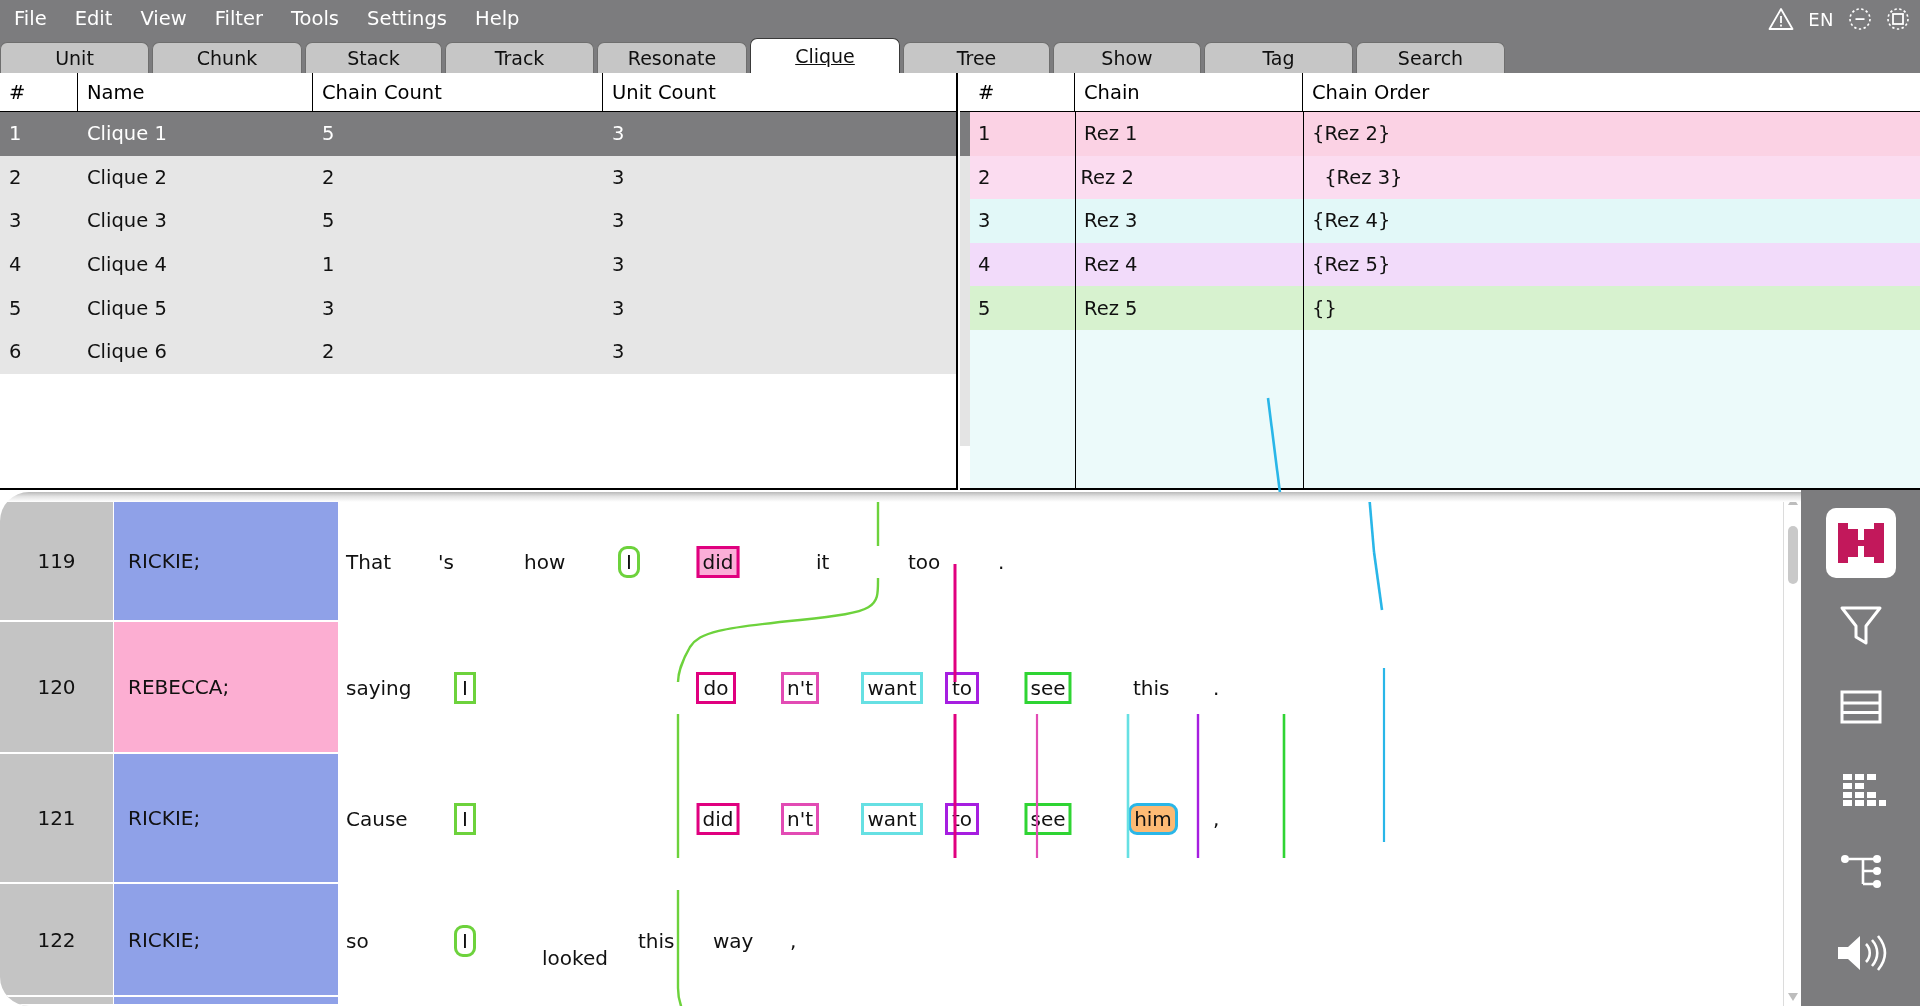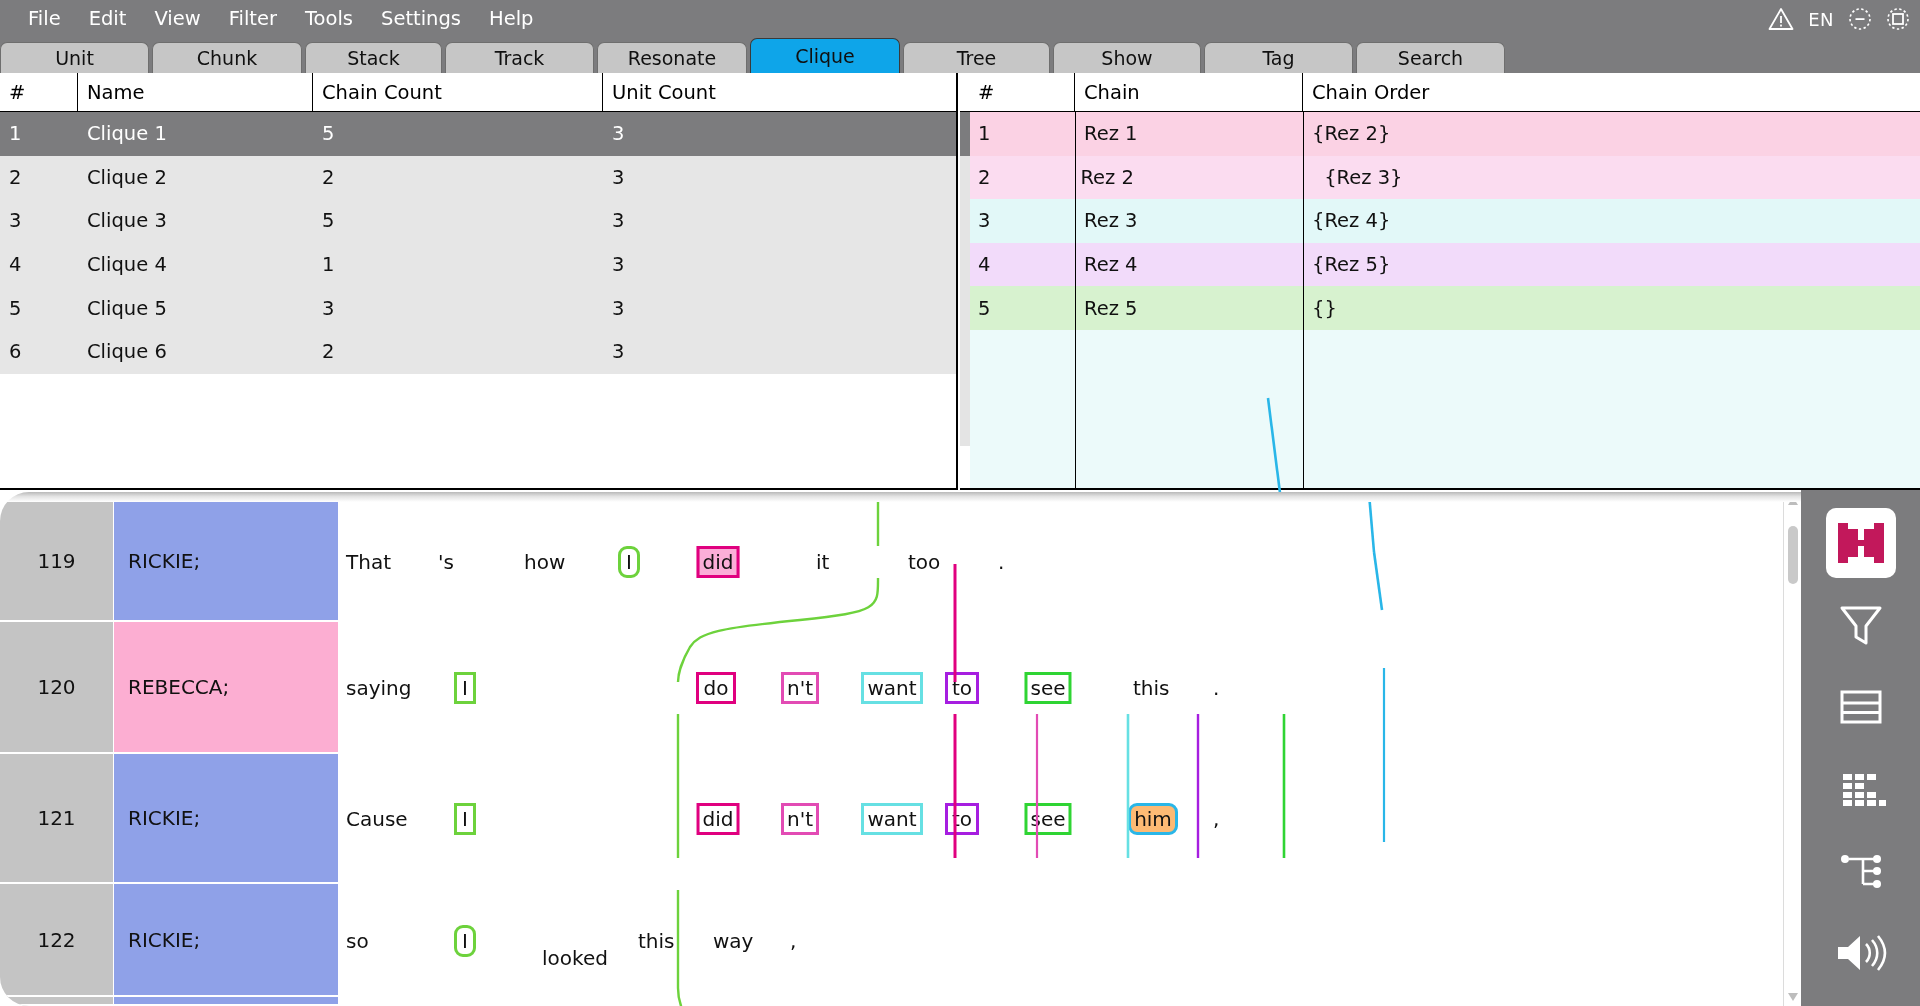--- a/index.html
+++ b/index.html
@@ -9,21 +9,21 @@
     background:#ffffff;
     -webkit-font-smoothing:antialiased;
   }
   #app{position:relative;width:1920px;height:1006px;}
 
   
   .menubar{
     position:absolute;left:0;top:0;width:1920px;height:38px;
     background:#7c7c7e;display:flex;align-items:center;
   }
-  .menu-items{display:flex;align-items:center;padding-left:14px;gap:0px;}
+  .menu-items{display:flex;align-items:center;padding-left:0;gap:0px;}
   .menu-item{
     color:#ffffff;font-size:19.5px;padding:2px 14px;cursor:default;line-height:1;
   }
   .menu-right{
     position:absolute;right:10px;top:0;height:38px;display:flex;align-items:center;gap:14px;
   }
   .mr-icon{color:#ffffff;display:flex;align-items:center;justify-content:center;}
   .lang{color:#ffffff;font-size:18px;letter-spacing:.5px;}
 
   
@@ -31,21 +31,21 @@
     position:absolute;left:0;top:38px;width:1920px;height:35px;
     background:#7c7c7e;display:flex;align-items:flex-end;
   }
   .tab{
     height:31px;margin-right:3px;background:#c6c6c6;
     border:1px solid #6e6e6e;border-bottom:none;
     border-top-left-radius:7px;border-top-right-radius:7px;
     display:flex;align-items:center;justify-content:center;
     font-size:19px;color:#101010;box-sizing:border-box;
   }
-  .tab.active{background:#0ea5e9;height:35px;border-color:#3a3a3a;border-bottom:none;}
+  .tab.active{background:#ffffff;height:35px;border-color:#3a3a3a;border-bottom:none;text-decoration:underline;}
 
   
   .tables{position:absolute;left:0;top:73px;width:1920px;height:417px;background:#ffffff;}
 
   .tbl{position:absolute;top:0;height:417px;background:#ffffff;box-sizing:border-box;
        border-bottom:2px solid #000;overflow:hidden;}
   .tbl-left{left:0;width:958px;border-right:2px solid #000;}
   .tbl-right{left:960px;width:960px;}
 
   .trow{display:flex;height:43.6px;align-items:center;box-sizing:border-box;}

